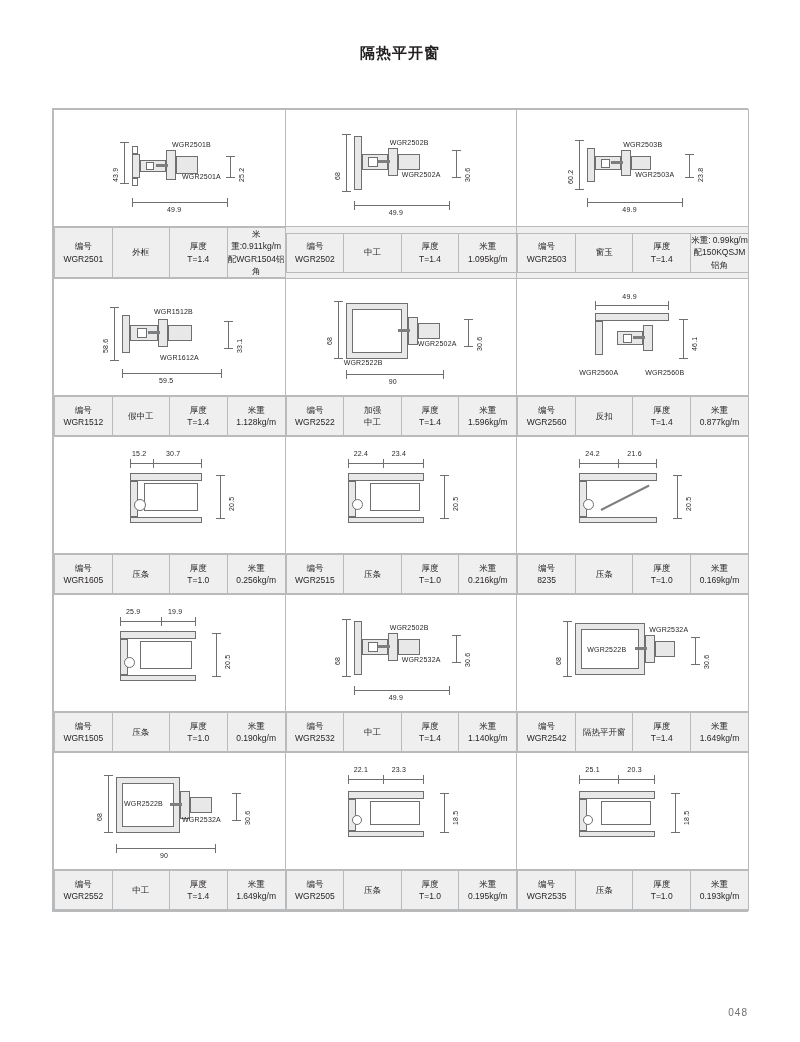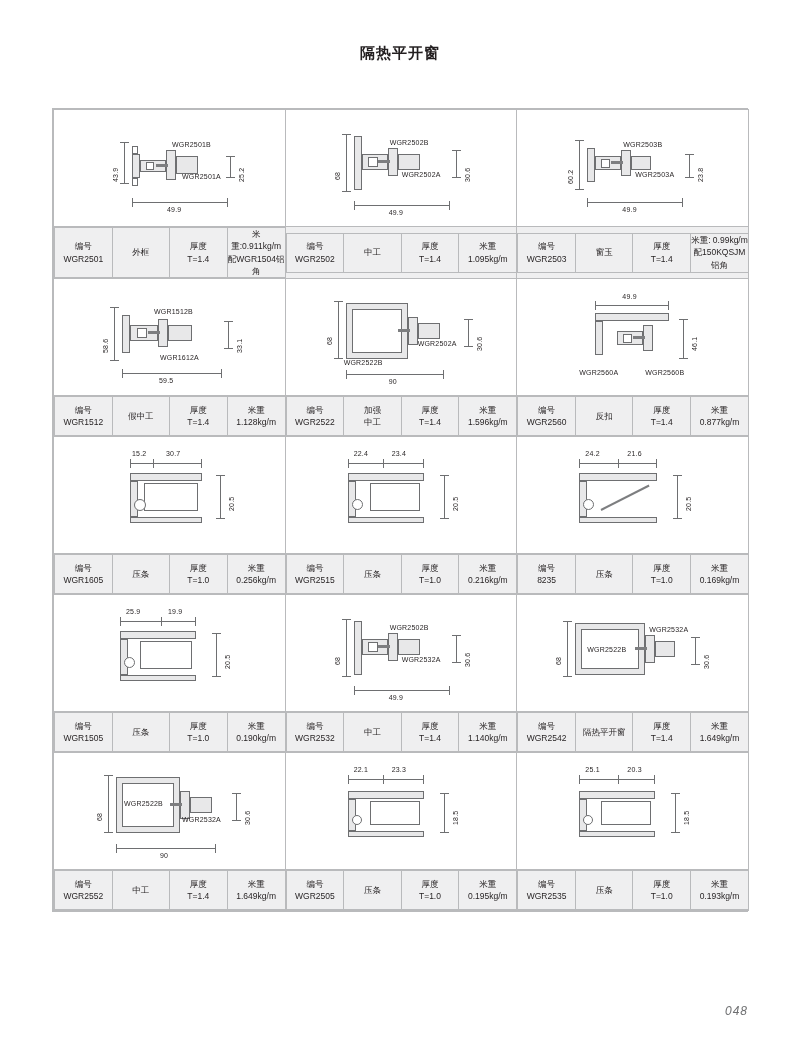--- a/index.html
+++ b/index.html
@@ -147,24 +147,23 @@
     position: absolute;
     border: 1px solid #6e6f71;
     border-radius: 50%;
     background: #fff;
   }
   
   .footer {
     position: absolute;
     right: 52px;
     bottom: 24px;
-    font-size: 12px;
+    font-size: 10px;
     color: #6e6f71;
     letter-spacing: 1px;
-    font-style: italic;
   }
 </style>
 </head>
 <body>
 
 <div class="page">
 
   <div class="header">
     <div class="header-title">隔热平开窗</div>
   </div>

